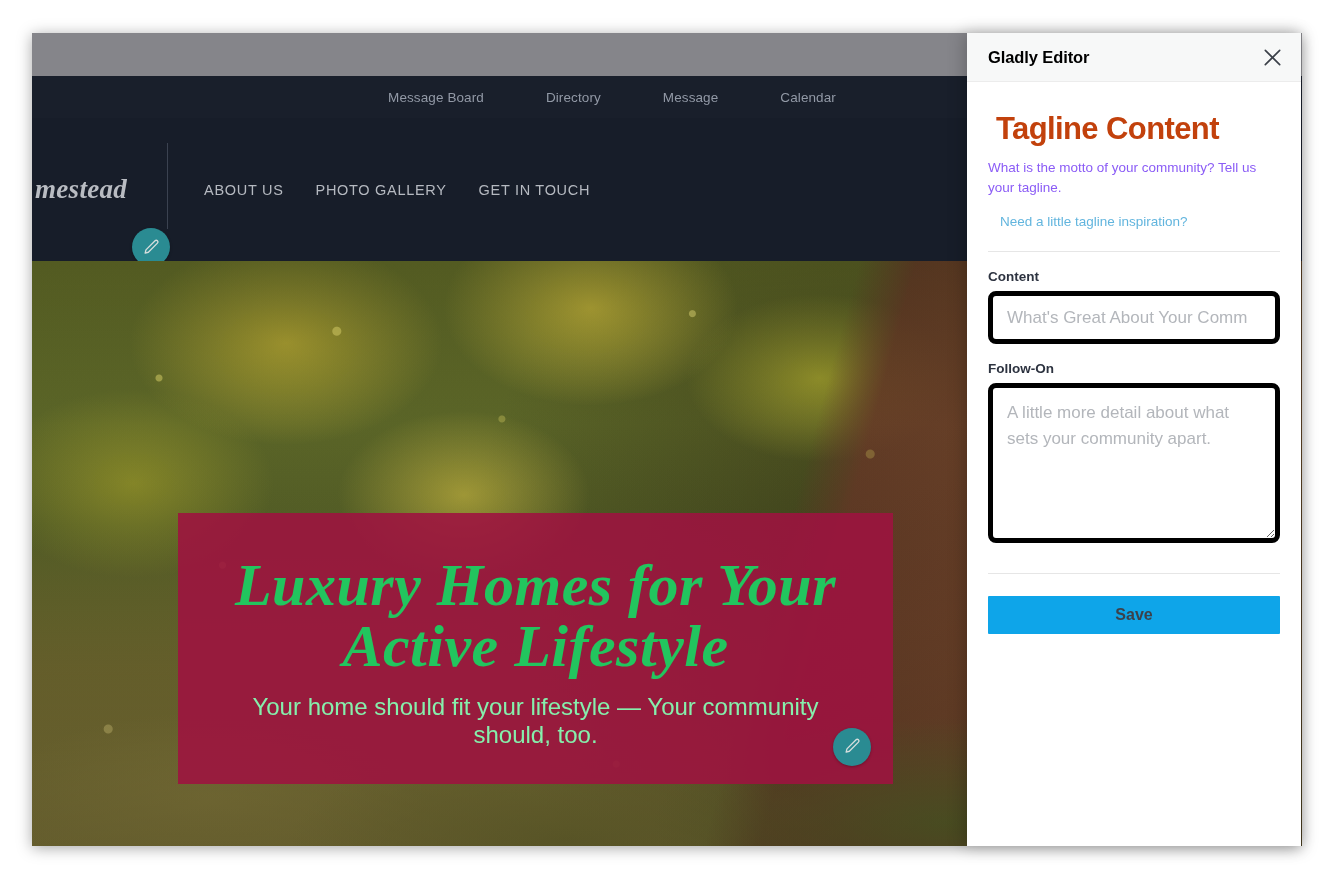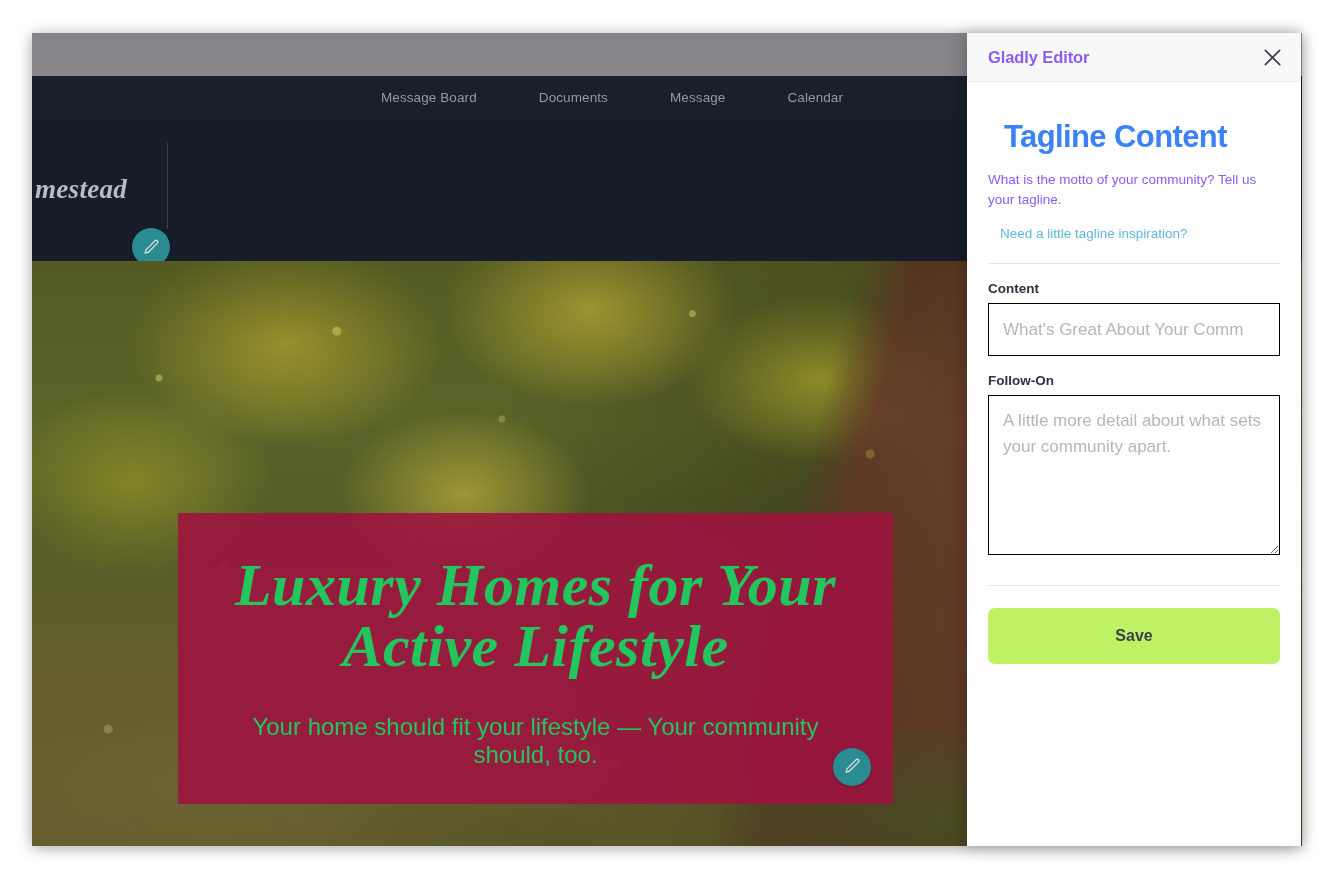--- a/index.html
+++ b/index.html
@@ -216,24 +216,24 @@
     margin: 0;
     font-family: "Liberation Serif", serif;
     font-style: italic;
     font-weight: bold;
     font-size: 60px;
     line-height: 1.02;
     color: #22c55e;
     letter-spacing: .5px;
   }
   .tagline-sub {
-    margin: 36px 0 0;
+    margin: 16px 0 0;
     font-size: 24px;
     line-height: 1.17;
-    color: #22c55e;
+    color: #86efac;
     font-weight: 400;
   }
 
   
   #editor-panel {
     position: absolute;
     right: 32px;
     top: 33px;
     width: 334px;
     height: 813px;
@@ -248,44 +248,44 @@
     background: #f7f8f8;
     border-bottom: 1px solid #ececec;
     display: flex;
     align-items: center;
     padding: 0 21px;
     position: relative;
   }
   .panel-title {
     font-size: 16.5px;
     font-weight: bold;
-    color: #8b5cf6;
+    color: #000000;
     letter-spacing: -.1px;
   }
   .panel-close {
     position: absolute;
     right: 14px;
     top: 50%;
     transform: translateY(-50%);
     width: 30px; height: 30px;
     display: flex;
     align-items: center;
     justify-content: center;
     cursor: pointer;
   }
   .panel-body {
     flex: 1 1 auto;
     padding: 22px 21px 0;
     overflow-y: auto;
   }
   .section-title {
-    margin: 16px;
+    margin: 8px;
     font-size: 31px;
     font-weight: bold;
-    color: #3b82f6;
+    color: #c2410c;
     letter-spacing: -.6px;
     line-height: 1.1;
   }
   .section-desc {
     margin: 12px 0 0;
     font-size: 13.5px;
     line-height: 1.45;
     color: #8b5cf6;
   }
   .inspiration-link {
@@ -305,22 +305,22 @@
   .field-label {
     display: block;
     font-size: 13.5px;
     font-weight: bold;
     color: #2d3340;
     margin-bottom: 7px;
   }
   .field input[type="text"],
   .field textarea {
     width: 100%;
-    border: 1px solid #000000;
-    border-radius: 0;
+    border: 5px solid #000000;
+    border-radius: 8px;
     background: #fff;
     font-family: "Liberation Sans", sans-serif;
     font-size: 17px;
     color: #3a4049;
     padding: 12px 14px;
     outline: none;
   }
   .field input[type="text"] { height: 53px; }
   .field input::placeholder,
   .field textarea::placeholder { color: #b3b6bb; }
@@ -331,52 +331,57 @@
   }
   .panel-footer-rule {
     height: 1px;
     background: #e6e6e6;
     margin: 26px 0 0;
   }
   .save-button {
     display: block;
     width: 100%;
     margin: 22px 0 0;
-    padding: 19px 0;
+    padding: 10px 0;
     border: none;
-    border-radius: 7px;
-    background: #bef264;
+    border-radius: 1px;
+    background: #0ea5e9;
     color: #3c414b;
     font-family: "Liberation Sans", sans-serif;
     font-size: 16px;
     font-weight: bold;
     cursor: pointer;
   }
 </style>
 </head>
 <body>
 
 <div id="screen">
 
   <div id="site-frame">
 
     <div class="chrome-bar"></div>
 
     <nav class="utility-nav">
       <ul>
         <li>Message Board</li>
-        <li>Documents</li>
+        <li>Directory</li>
         <li>Message</li>
         <li>Calendar</li>
       </ul>
     </nav>
 
     <header class="site-nav">
       <div class="brand">mestead</div>
       <div class="nav-divider"></div>
+      <ul class="site-nav-links">
+        <li>ABOUT US</li>
+        <li>PHOTO GALLERY</li>
+        <li>GET IN TOUCH</li>
+      </ul>
     </header>
 
     <div class="edit-pin edit-pin--nav">
       <span>
         <svg width="19" height="19" viewBox="0 0 24 24" fill="none" stroke="#d6dedd" stroke-width="1.7" stroke-linecap="round" stroke-linejoin="round">
           <path d="M16.5 3.5a2.1 2.1 0 0 1 3 3L8 18l-4 1 1-4z"></path>
         </svg>
       </span>
     </div>
 

